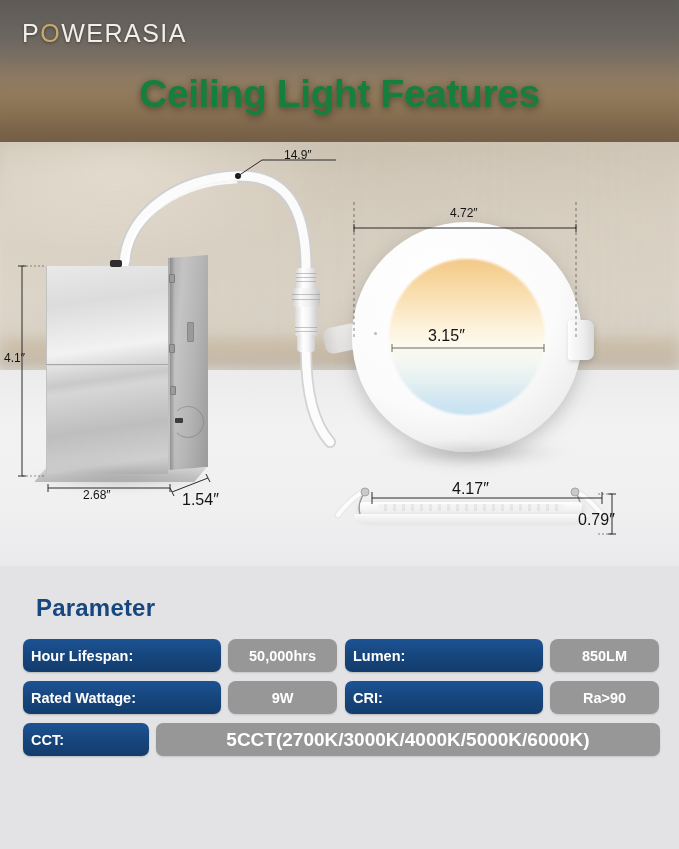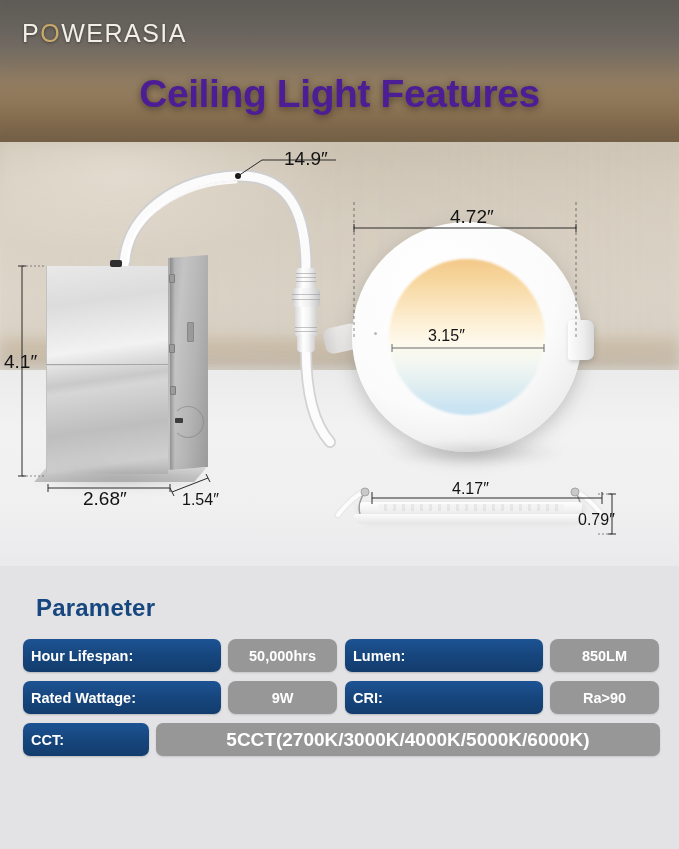--- a/index.html
+++ b/index.html
@@ -33,21 +33,21 @@
     font-size: 25px; letter-spacing: 1.5px;
     color: #f2efe9; font-weight: 300;
     font-family: "Liberation Sans", sans-serif;
     text-shadow: 0 1px 3px rgba(0,0,0,.4);
     display: flex; align-items: baseline;
   }
   .logo .gold { color: #c8a96b; }
   .banner-title {
     position: absolute; left: 0; right: 0; top: 72px;
     text-align: center;
-    font-size: 39px; font-weight: 700; color: #4c1d95;
+    font-size: 39px; font-weight: 700; color: #15803d;
     letter-spacing: -0.4px;
     text-shadow: 0 2px 7px rgba(30,22,14,.55);
   }
 
   
   .stage {
     position: absolute; left: 0; top: 142px; width: 679px; height: 424px;
     overflow: hidden;
   }
   .stage-bg {
@@ -204,21 +204,21 @@
     background: repeating-linear-gradient(90deg, #efefef 0 6px, #d8d8d8 6px 9px);
     opacity: .55; border-radius: 2px;
   }
   .pf-springL, .pf-springR { position: absolute; top: 5px; width: 38px; height: 34px; }
   .pf-springL { left: 8px; }
   .pf-springR { left: 242px; }
 
   
   .dim-svg { position: absolute; left: 0; top: 0; width: 679px; height: 424px; pointer-events: none; }
   .dim-label {
-    position: absolute; font-size: 19px; color: #141414;
+    position: absolute; font-size: 12px; color: #141414;
     font-family: "Liberation Sans", sans-serif; white-space: nowrap;
   }
   .dim-149 { left: 284px; top: 6px; }
   .dim-41  { left: 4px;  top: 209px; }
   .dim-268 { left: 83px; top: 346px; }
   .dim-154 { left: 182px; top: 349px; font-size: 16px; }
   .dim-472 { left: 450px; top: 64px; }
   .dim-315 { left: 428px; top: 185px; font-size: 16px; }
   .dim-417 { left: 452px; top: 338px; font-size: 16px; }
   .dim-079 { left: 578px; top: 369px; font-size: 16px; }

